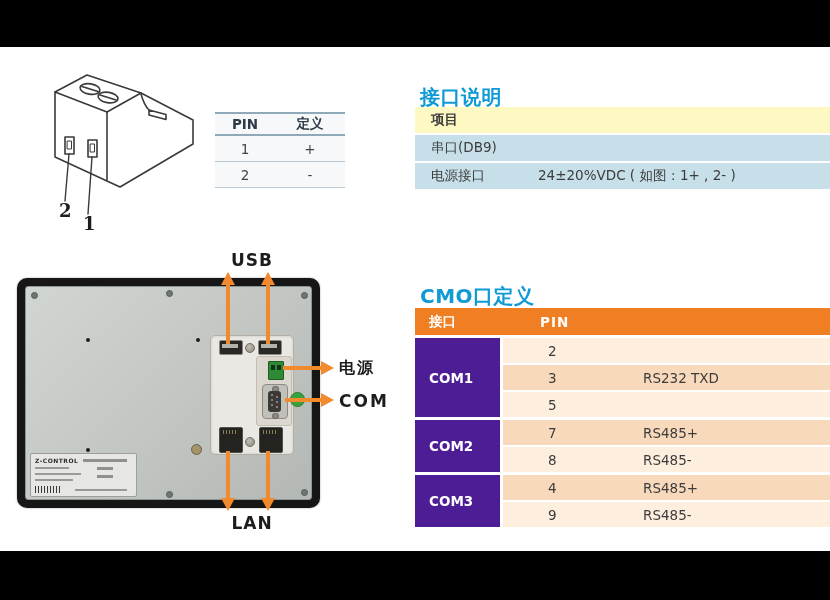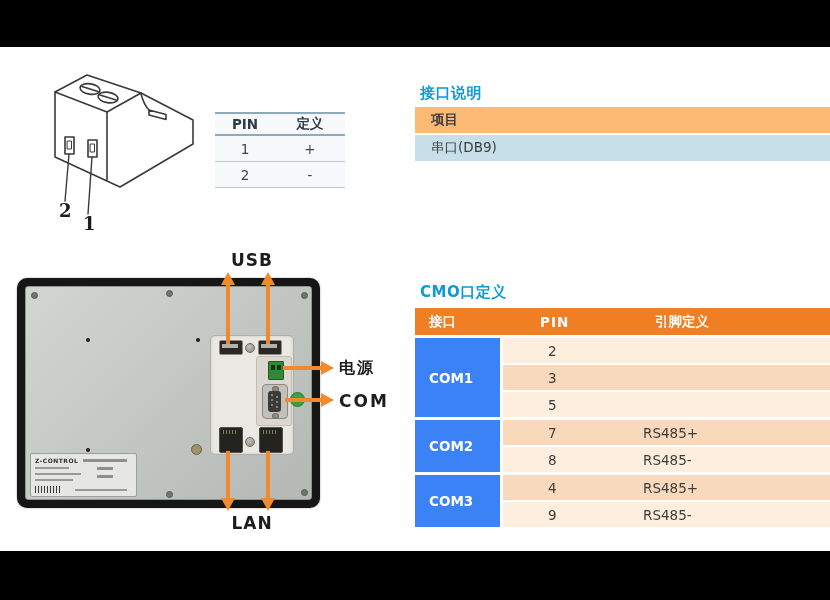--- a/index.html
+++ b/index.html
@@ -84,39 +84,39 @@
   .ahead.up{border-left:7px solid transparent;border-right:7px solid transparent;border-bottom:13px solid #f1892d;}
   .ahead.down{border-left:7px solid transparent;border-right:7px solid transparent;border-top:13px solid #f1892d;}
   .ahead.right{border-top:7px solid transparent;border-bottom:7px solid transparent;border-left:13px solid #f1892d;}
   .port-label{position:absolute;color:#1d1d1d;font-weight:600;white-space:nowrap;}
   #label-usb{left:230px;top:250px;width:44px;text-align:center;font-size:17px;letter-spacing:1px;}
   #label-lan{left:230px;top:513px;width:44px;text-align:center;font-size:17px;letter-spacing:1px;}
   #label-power{left:339px;top:358px;font-size:16px;letter-spacing:2px;}
   #label-com{left:339px;top:391px;font-size:17px;letter-spacing:2px;}
 
   
-  .section-title{position:absolute;left:420px;font-size:15px;font-weight:bold;color:#0f9ad6;letter-spacing:.5px;}
+  .section-title{position:absolute;left:420px;font-size:20px;font-weight:bold;color:#0f9ad6;letter-spacing:.5px;}
   #title-interface{top:84px;}
   #title-com{top:283px;}
 
   #if-table{position:absolute;left:415px;top:107px;width:415px;font-size:13.5px;color:#3c3c3c;}
   .if-row{display:flex;align-items:center;height:26px;margin-bottom:2px;}
-  .if-row.header{background:#fdba74;font-weight:bold;color:#3f3f3f;}
+  .if-row.header{background:#fef9c3;font-weight:bold;color:#3f3f3f;}
   .if-row.light{background:#e9f2f8;}
   .if-row.mid{background:#c6dfe9;}
   .if-c1{width:123px;padding-left:16px;box-sizing:border-box;}
   .if-c2{flex:1;}
 
   #com-table{position:absolute;left:415px;top:308px;width:415px;font-size:13.5px;color:#3c3c3c;}
   #com-header{display:flex;align-items:center;height:27px;background:#f07e22;color:#fff;font-weight:bold;margin-bottom:3px;}
   .com-h1{width:100px;padding-left:14px;box-sizing:border-box;}
   .com-h2{width:140px;padding-left:25px;box-sizing:border-box;letter-spacing:1px;}
   .com-h3{flex:1;}
   .com-group{display:flex;margin-bottom:3px;}
-  .com-cell{width:85px;background:#3b82f6;color:#fff;font-weight:bold;
+  .com-cell{width:85px;background:#4c1d95;color:#fff;font-weight:bold;
     display:flex;align-items:center;padding-left:14px;box-sizing:border-box;margin-right:3px;}
   .com-pins{flex:1;}
   .pin-row{display:flex;align-items:center;height:25px;margin-bottom:2px;}
   .pin-row:last-child{margin-bottom:0;}
   .pin-row.light{background:#fdeede;}
   .pin-row.dark{background:#f8d9bc;}
   .pin-num{width:140px;padding-left:45px;box-sizing:border-box;}
   .pin-def{flex:1;}
 
   
@@ -272,39 +272,43 @@
 
   <div id="title-interface" class="section-title">接口说明</div>
 
   <div id="if-table">
     <div class="if-row header">
       <div class="if-c1">项目</div>
     </div>
     <div class="if-row mid">
       <div class="if-c1">串口(DB9)</div>
     </div>
+    <div class="if-row mid">
+      <div class="if-c1">电源接口</div>
+      <div class="if-c2">24±20%VDC ( 如图：1+ , 2- )</div>
+    </div>
   </div>
 
   <div id="title-com" class="section-title">CMO口定义</div>
 
   <div id="com-table">
     <div id="com-header">
       <div class="com-h1">接口</div>
       <div class="com-h2">PIN</div>
-      <div class="com-h3">引脚定义</div>
     </div>
 
     <div class="com-group">
       <div class="com-cell">COM1</div>
       <div class="com-pins">
         <div class="pin-row light">
           <div class="pin-num">2</div>
         </div>
         <div class="pin-row dark">
           <div class="pin-num">3</div>
+          <div class="pin-def">RS232 TXD</div>
         </div>
         <div class="pin-row light">
           <div class="pin-num">5</div>
         </div>
       </div>
     </div>
 
     <div class="com-group">
       <div class="com-cell">COM2</div>
       <div class="com-pins">

